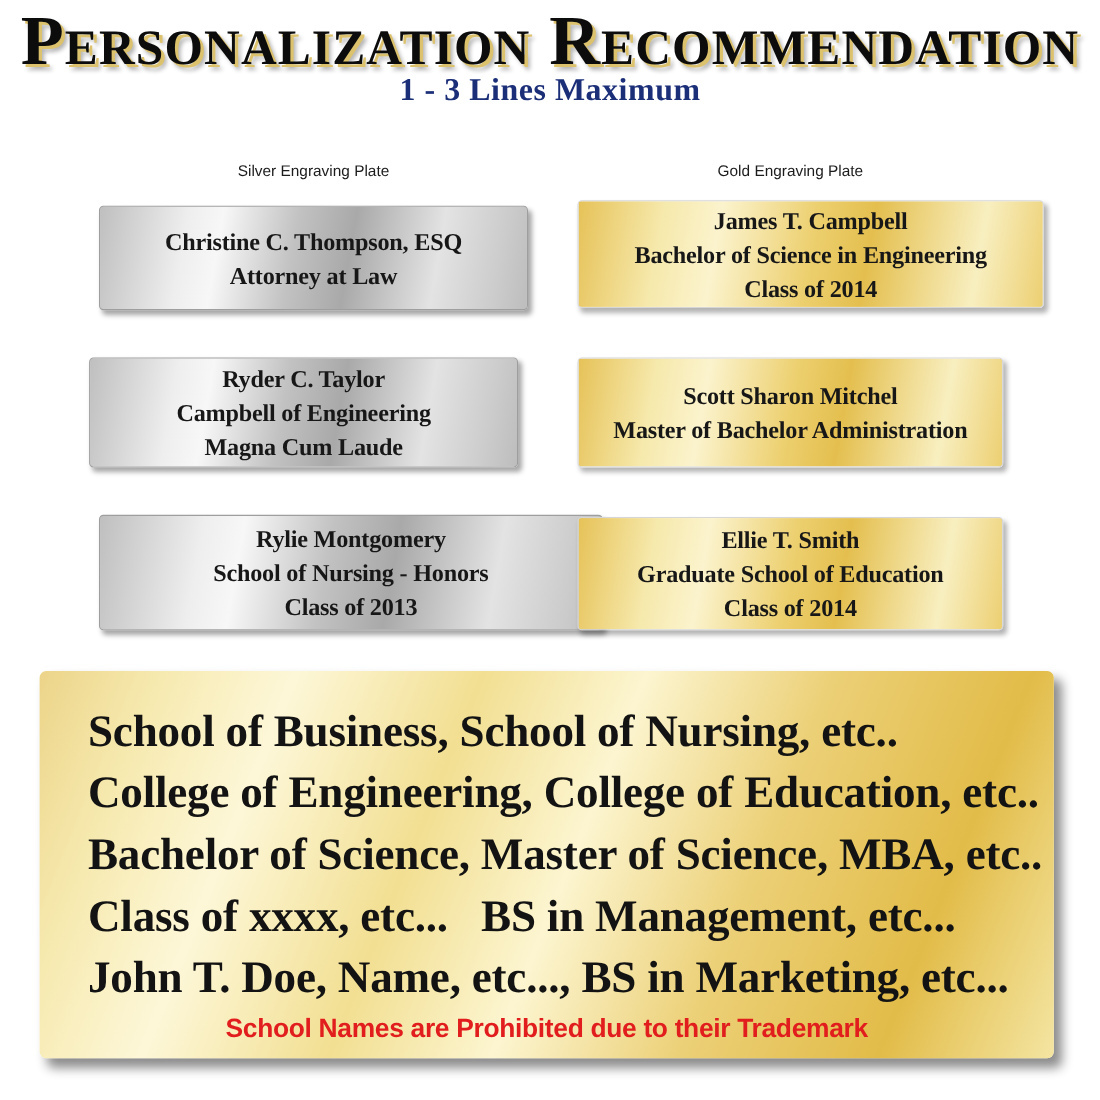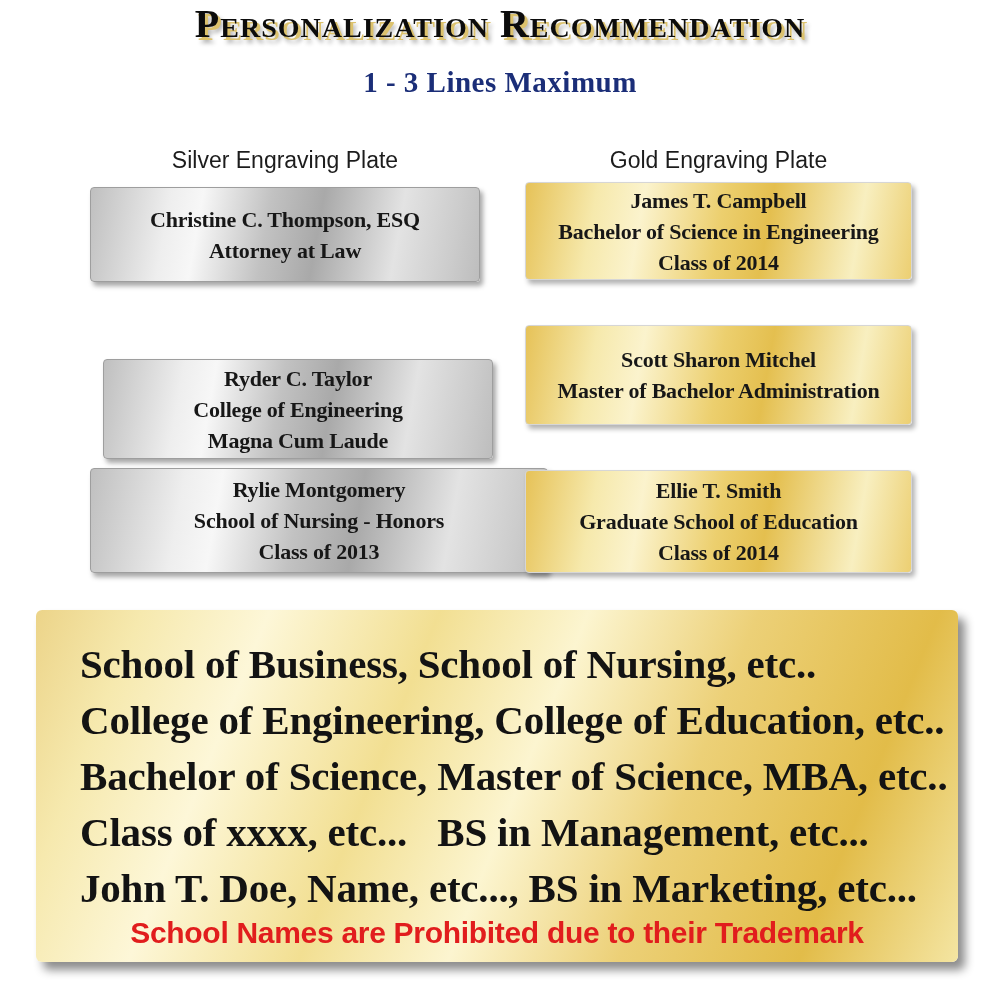--- a/index.html
+++ b/index.html
@@ -3,32 +3,32 @@
 <meta charset="utf-8">
 <style>
   html,body{margin:0;padding:0;background:#ffffff;}
   .canvas{
     position:relative;width:1000px;height:1000px;background:#ffffff;overflow:hidden;
     font-family:"Liberation Sans",sans-serif;
   }
   
   .title{
     position:absolute;top:0px;left:0;width:100%;text-align:center;
-    font-family:"Liberation Serif",serif;font-weight:700;font-size:40px;
+    font-family:"Liberation Serif",serif;font-weight:700;font-size:64px;
     font-variant:small-caps;letter-spacing:1px;color:#0c0c0c;
     text-shadow:3px 3px 0 #dcc26d,5px 6px 4px rgba(0,0,0,0.30);
     white-space:nowrap;
   }
   .subtitle{
     position:absolute;top:66px;left:0;width:100%;text-align:center;
     font-family:"Liberation Serif",serif;font-weight:700;font-size:29px;
     letter-spacing:.5px;color:#1b2e78;
   }
   .col-label{
-    position:absolute;top:147px;text-align:center;font-size:23px;color:#1c1c1c;
+    position:absolute;top:147px;text-align:center;font-size:14px;color:#1c1c1c;
   }
   .col-label.silver-pos{left:90px;width:390px;}
   .col-label.gold-pos{left:525px;width:387px;text-align:center;}
 
   
   .plate{
     position:absolute;display:flex;flex-direction:column;align-items:center;
     justify-content:center;border-radius:4px;text-align:center;padding:0 12px;
     box-sizing:border-box;
   }
@@ -38,40 +38,40 @@
   }
   .silver{
     background:linear-gradient(100deg,#bfbfbf 0%,#eeeeee 20%,#f7f7f7 28%,#c2c2c2 45%,#a9a9a9 58%,#e3e3e3 78%,#cccccc 92%,#bdbdbd 100%);
     border:1px solid #9e9e9e;box-shadow:3px 4px 5px rgba(0,0,0,.35);
   }
   .gold{
     background:linear-gradient(100deg,#e6c258 0%,#f6e9ac 18%,#fbf3cd 30%,#eccf6e 50%,#e4bf4f 62%,#f8efc0 85%,#eccf72 100%);
     border:1px solid #d6d6d6;box-shadow:3px 4px 5px rgba(0,0,0,.30);
   }
   .s1{left:90px;top:187px;width:390px;height:95px;}
-  .s2{left:103px;top:325px;width:390px;height:100px;margin-top:34px;}
+  .s2{left:81px;top:325px;width:390px;height:100px;}
   .s3{left:90px;top:468px;width:458px;height:105px;}
-  .g1{left:525px;top:182px;width:387px;height:98px;}
+  .g1{left:525px;top:182px;width:424px;height:98px;}
   .g2{left:525px;top:325px;width:387px;height:100px;}
   .g3{left:525px;top:470px;width:387px;height:103px;text-align:right;}
 
   
   .bigplate{
     position:absolute;left:36px;top:610px;width:922px;height:352px;
     border-radius:6px;box-sizing:border-box;padding:26px 28px 0 44px;
     background:linear-gradient(112deg,#ecd489 0%,#f6e9ae 10%,#fdf7d8 22%,#f2df92 38%,#fcf5d0 52%,#ecd077 68%,#e2bc49 85%,#f4e5a2 100%);
     box-shadow:7px 8px 10px rgba(0,0,0,.45);
   }
   .bigline{
     font-family:"Liberation Serif",serif;font-weight:700;font-size:41px;
     line-height:56px;color:#131313;white-space:pre;letter-spacing:-.2px;
   }
   .warning{
     position:absolute;left:0;bottom:12px;width:100%;text-align:center;
-    font-family:"Liberation Sans",sans-serif;font-weight:700;font-size:30px;
+    font-family:"Liberation Sans",sans-serif;font-weight:700;font-size:24px;
     color:#e11d1d;letter-spacing:-.3px;
   }
 </style>
 </head>
 <body>
 
 <div class="canvas">
 
   <div class="title">Personalization Recommendation</div>
   <div class="subtitle">1 - 3 Lines Maximum</div>
@@ -85,21 +85,21 @@
   </div>
 
   <div class="plate gold g1">
     <span class="eline">James T. Campbell</span>
     <span class="eline">Bachelor of Science in Engineering</span>
     <span class="eline">Class of 2014</span>
   </div>
 
   <div class="plate silver s2">
     <span class="eline">Ryder C. Taylor</span>
-    <span class="eline">College of Engineering</span>
+    <span class="eline">Campbell of Engineering</span>
     <span class="eline">Magna Cum Laude</span>
   </div>
 
   <div class="plate gold g2">
     <span class="eline">Scott Sharon Mitchel</span>
     <span class="eline">Master of Bachelor Administration</span>
   </div>
 
   <div class="plate silver s3">
     <span class="eline">Rylie Montgomery</span>

